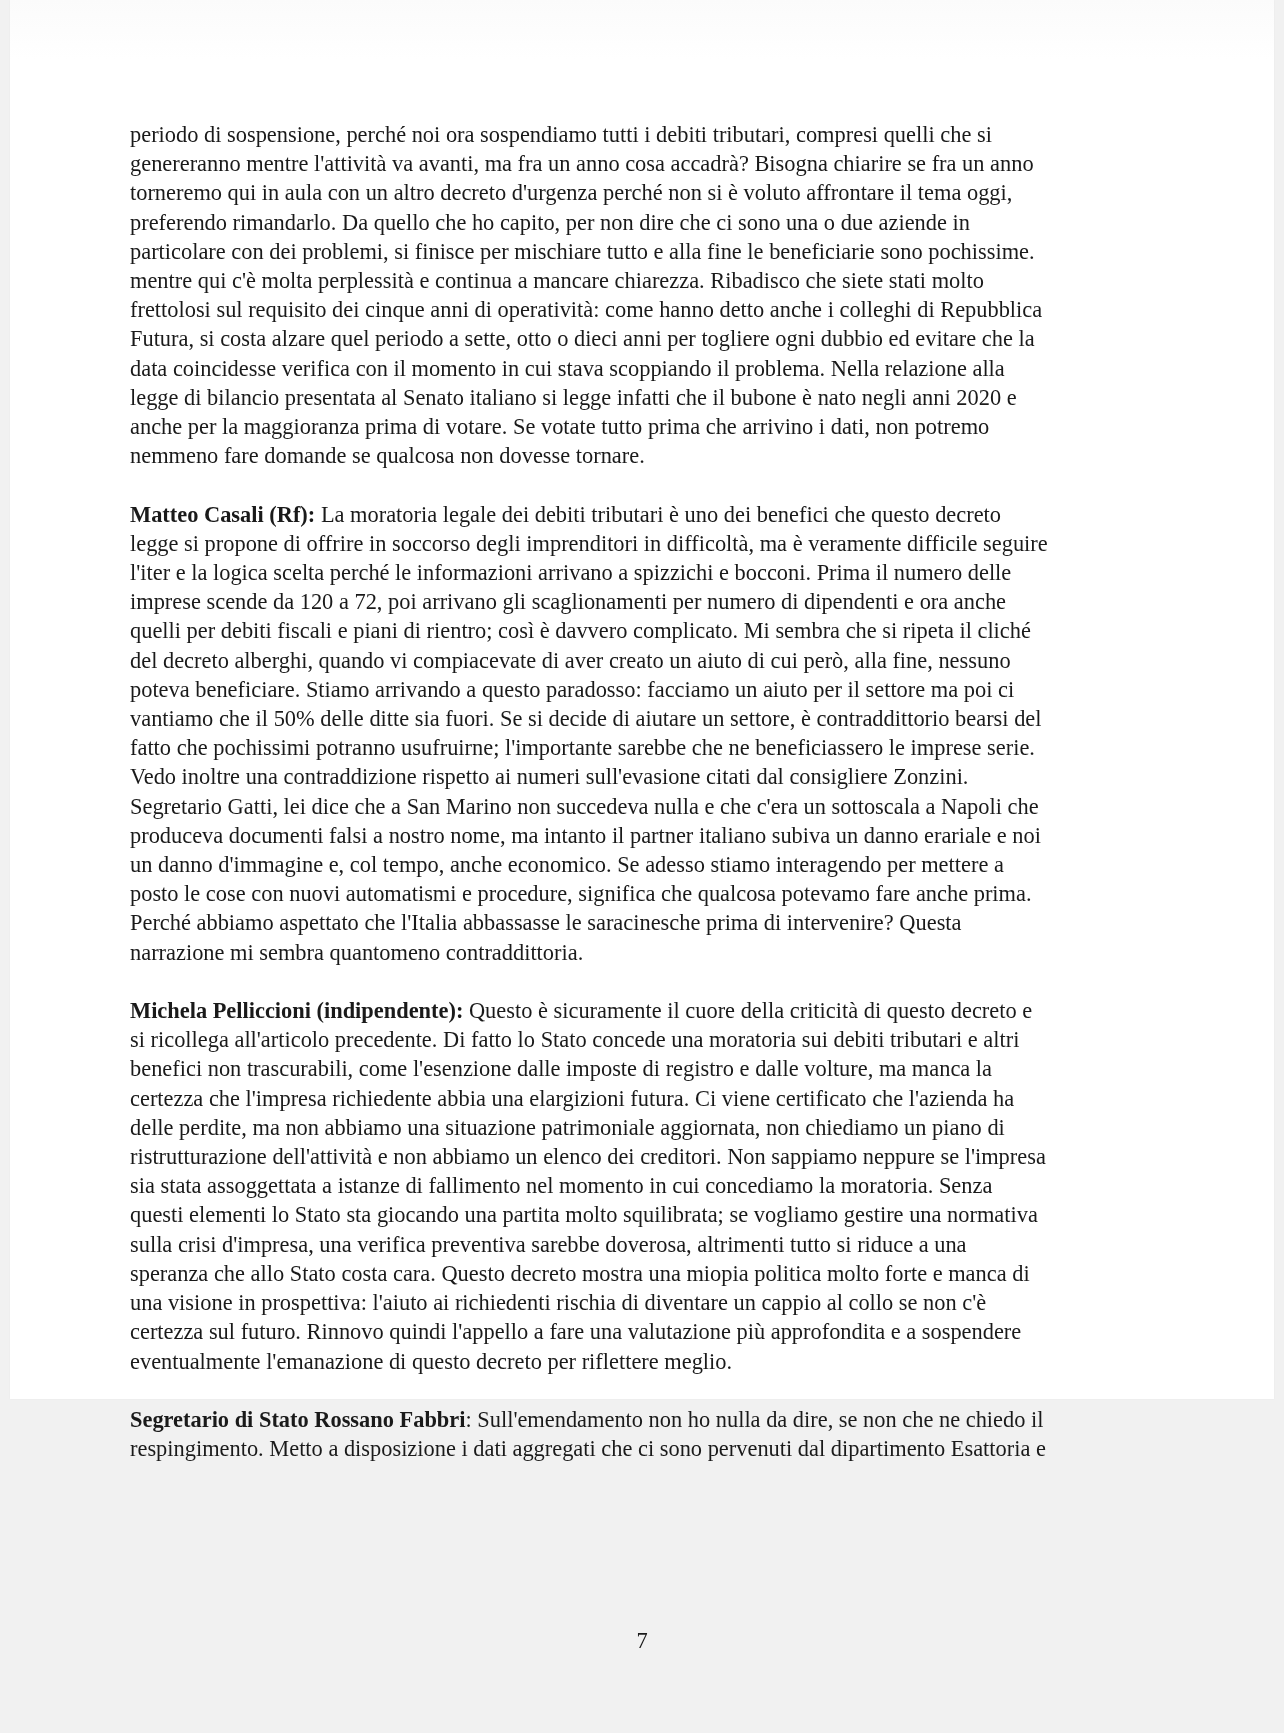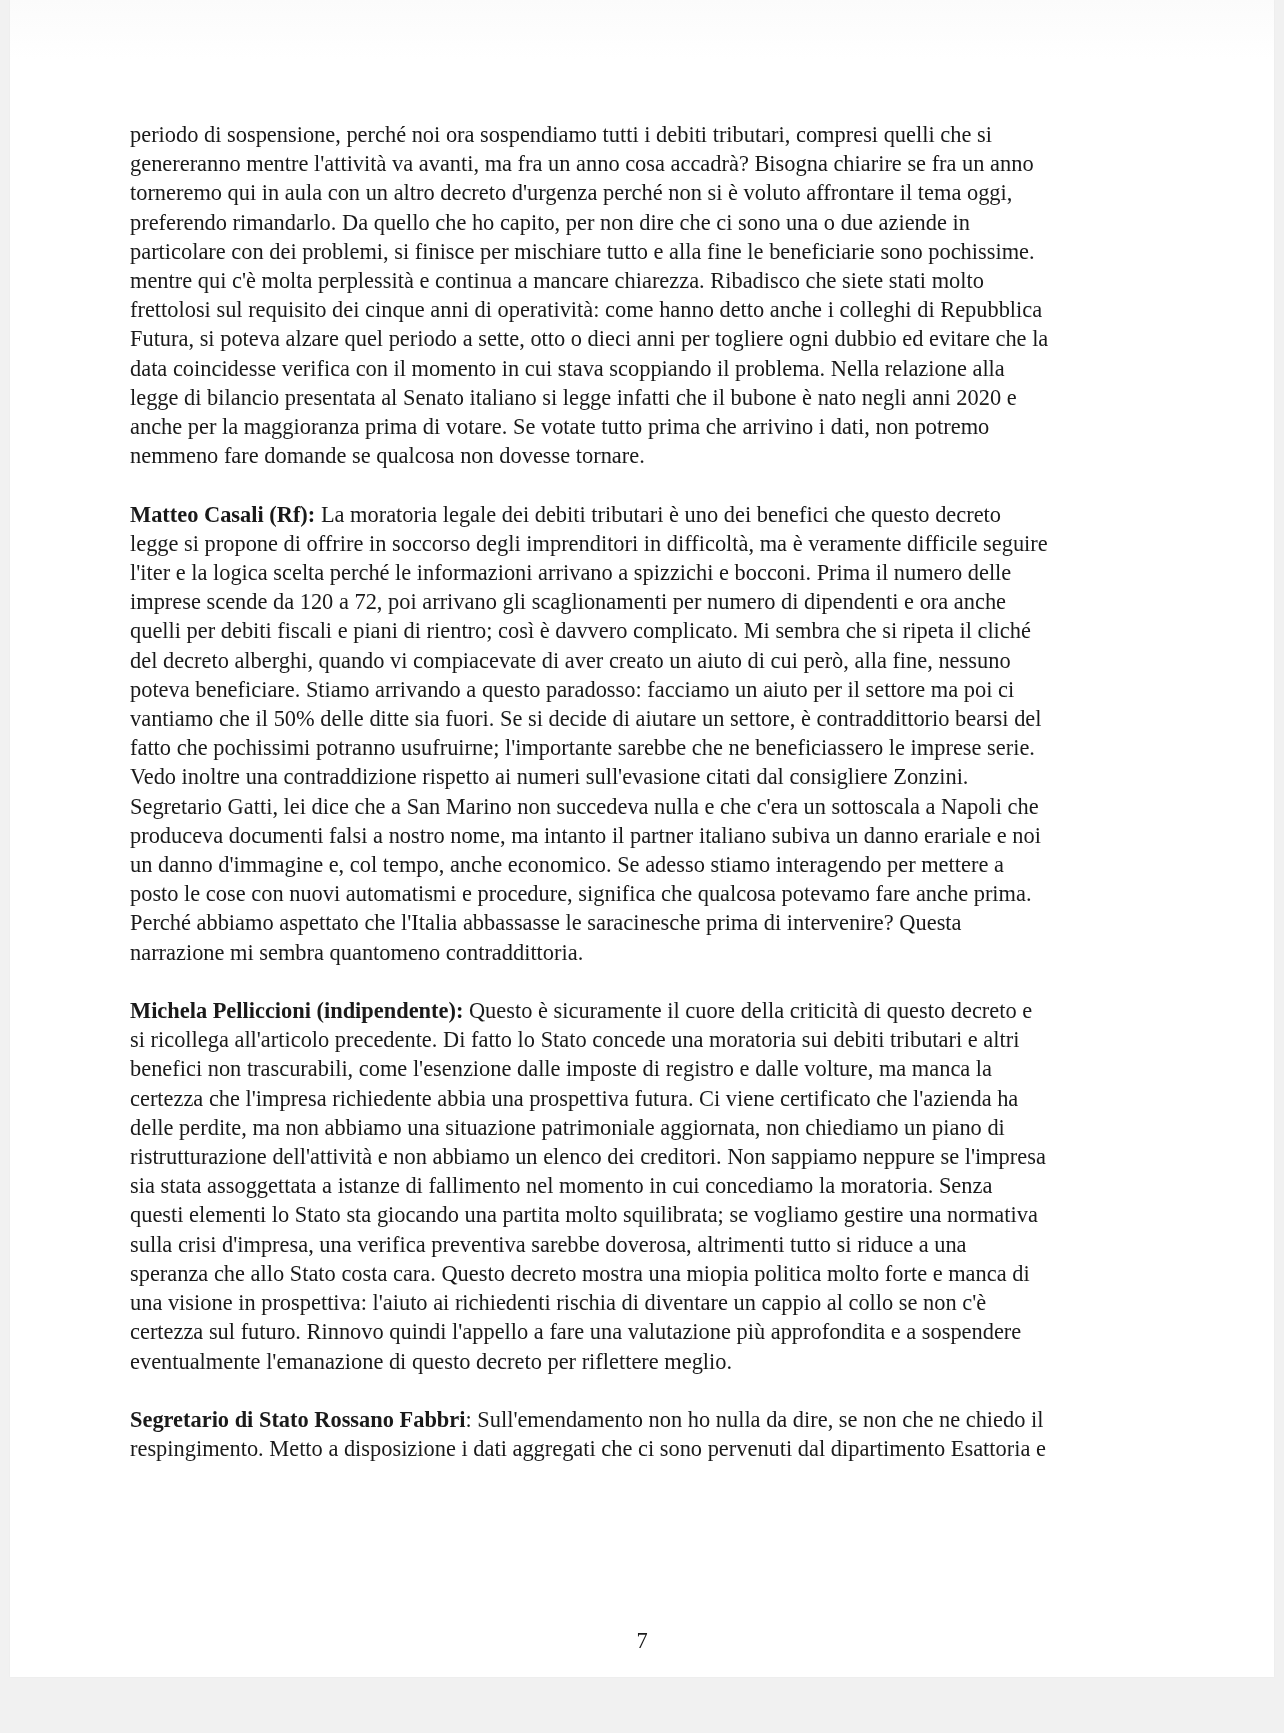--- a/index.html
+++ b/index.html
@@ -11,21 +11,21 @@
       width: 1284px;
       height: 1733px;
       position: relative;
       overflow: hidden;
     }
     .page {
       position: absolute;
       left: 10px;
       top: 0;
       width: 1264px;
-      height: 1677px;
+      height: 1399px;
       background: #ffffff;
       box-shadow: 0 0 2px rgba(0,0,0,0.04);
     }
     .page::before {
       content: "";
       position: absolute;
       left: 0; right: 0; top: 0;
       height: 60px;
       background: linear-gradient(#fbfbfb, #ffffff);
     }
@@ -69,21 +69,21 @@
   <div class="content">
 
     <p class="para">
       <span class="line">periodo di sospensione, perché noi ora sospendiamo tutti i debiti tributari, compresi quelli che si</span>
       <span class="line">genereranno mentre l'attività va avanti, ma fra un anno cosa accadrà? Bisogna chiarire se fra un anno</span>
       <span class="line">torneremo qui in aula con un altro decreto d'urgenza perché non si è voluto affrontare il tema oggi,</span>
       <span class="line">preferendo rimandarlo. Da quello che ho capito, per non dire che ci sono una o due aziende in</span>
       <span class="line">particolare con dei problemi, si finisce per mischiare tutto e alla fine le beneficiarie sono pochissime.</span>
       <span class="line">mentre qui c'è molta perplessità e continua a mancare chiarezza. Ribadisco che siete stati molto</span>
       <span class="line">frettolosi sul requisito dei cinque anni di operatività: come hanno detto anche i colleghi di Repubblica</span>
-      <span class="line">Futura, si poteva alzare quel periodo a sette, otto o dieci anni per togliere ogni dubbio ed evitare che la</span>
+      <span class="line">Futura, si costa alzare quel periodo a sette, otto o dieci anni per togliere ogni dubbio ed evitare che la</span>
       <span class="line">data coincidesse verifica con il momento in cui stava scoppiando il problema. Nella relazione alla</span>
       <span class="line">legge di bilancio presentata al Senato italiano si legge infatti che il bubone è nato negli anni 2020 e</span>
       <span class="line">anche per la maggioranza prima di votare. Se votate tutto prima che arrivino i dati, non potremo</span>
       <span class="line">nemmeno fare domande se qualcosa non dovesse tornare.</span>
     </p>
 
     <p class="para">
       <span class="line"><span class="speaker">Matteo Casali (Rf):</span><span> La moratoria legale dei debiti tributari è uno dei benefici che questo decreto</span></span>
       <span class="line">legge si propone di offrire in soccorso degli imprenditori in difficoltà, ma è veramente difficile seguire</span>
       <span class="line">l'iter e la logica scelta perché le informazioni arrivano a spizzichi e bocconi. Prima il numero delle</span>
@@ -99,21 +99,21 @@
       <span class="line">un danno d'immagine e, col tempo, anche economico. Se adesso stiamo interagendo per mettere a</span>
       <span class="line">posto le cose con nuovi automatismi e procedure, significa che qualcosa potevamo fare anche prima.</span>
       <span class="line">Perché abbiamo aspettato che l'Italia abbassasse le saracinesche prima di intervenire? Questa</span>
       <span class="line">narrazione mi sembra quantomeno contraddittoria.</span>
     </p>
 
     <p class="para">
       <span class="line"><span class="speaker">Michela Pelliccioni (indipendente):</span><span> Questo è sicuramente il cuore della criticità di questo decreto e</span></span>
       <span class="line">si ricollega all'articolo precedente. Di fatto lo Stato concede una moratoria sui debiti tributari e altri</span>
       <span class="line">benefici non trascurabili, come l'esenzione dalle imposte di registro e dalle volture, ma manca la</span>
-      <span class="line">certezza che l'impresa richiedente abbia una prospettiva futura. Ci viene certificato che l'azienda ha</span>
+      <span class="line">certezza che l'impresa richiedente abbia una elargizioni futura. Ci viene certificato che l'azienda ha</span>
       <span class="line">delle perdite, ma non abbiamo una situazione patrimoniale aggiornata, non chiediamo un piano di</span>
       <span class="line">ristrutturazione dell'attività e non abbiamo un elenco dei creditori. Non sappiamo neppure se l'impresa</span>
       <span class="line">sia stata assoggettata a istanze di fallimento nel momento in cui concediamo la moratoria. Senza</span>
       <span class="line">questi elementi lo Stato sta giocando una partita molto squilibrata; se vogliamo gestire una normativa</span>
       <span class="line">sulla crisi d'impresa, una verifica preventiva sarebbe doverosa, altrimenti tutto si riduce a una</span>
       <span class="line">speranza che allo Stato costa cara. Questo decreto mostra una miopia politica molto forte e manca di</span>
       <span class="line">una visione in prospettiva: l'aiuto ai richiedenti rischia di diventare un cappio al collo se non c'è</span>
       <span class="line">certezza sul futuro. Rinnovo quindi l'appello a fare una valutazione più approfondita e a sospendere</span>
       <span class="line">eventualmente l'emanazione di questo decreto per riflettere meglio.</span>
     </p>

